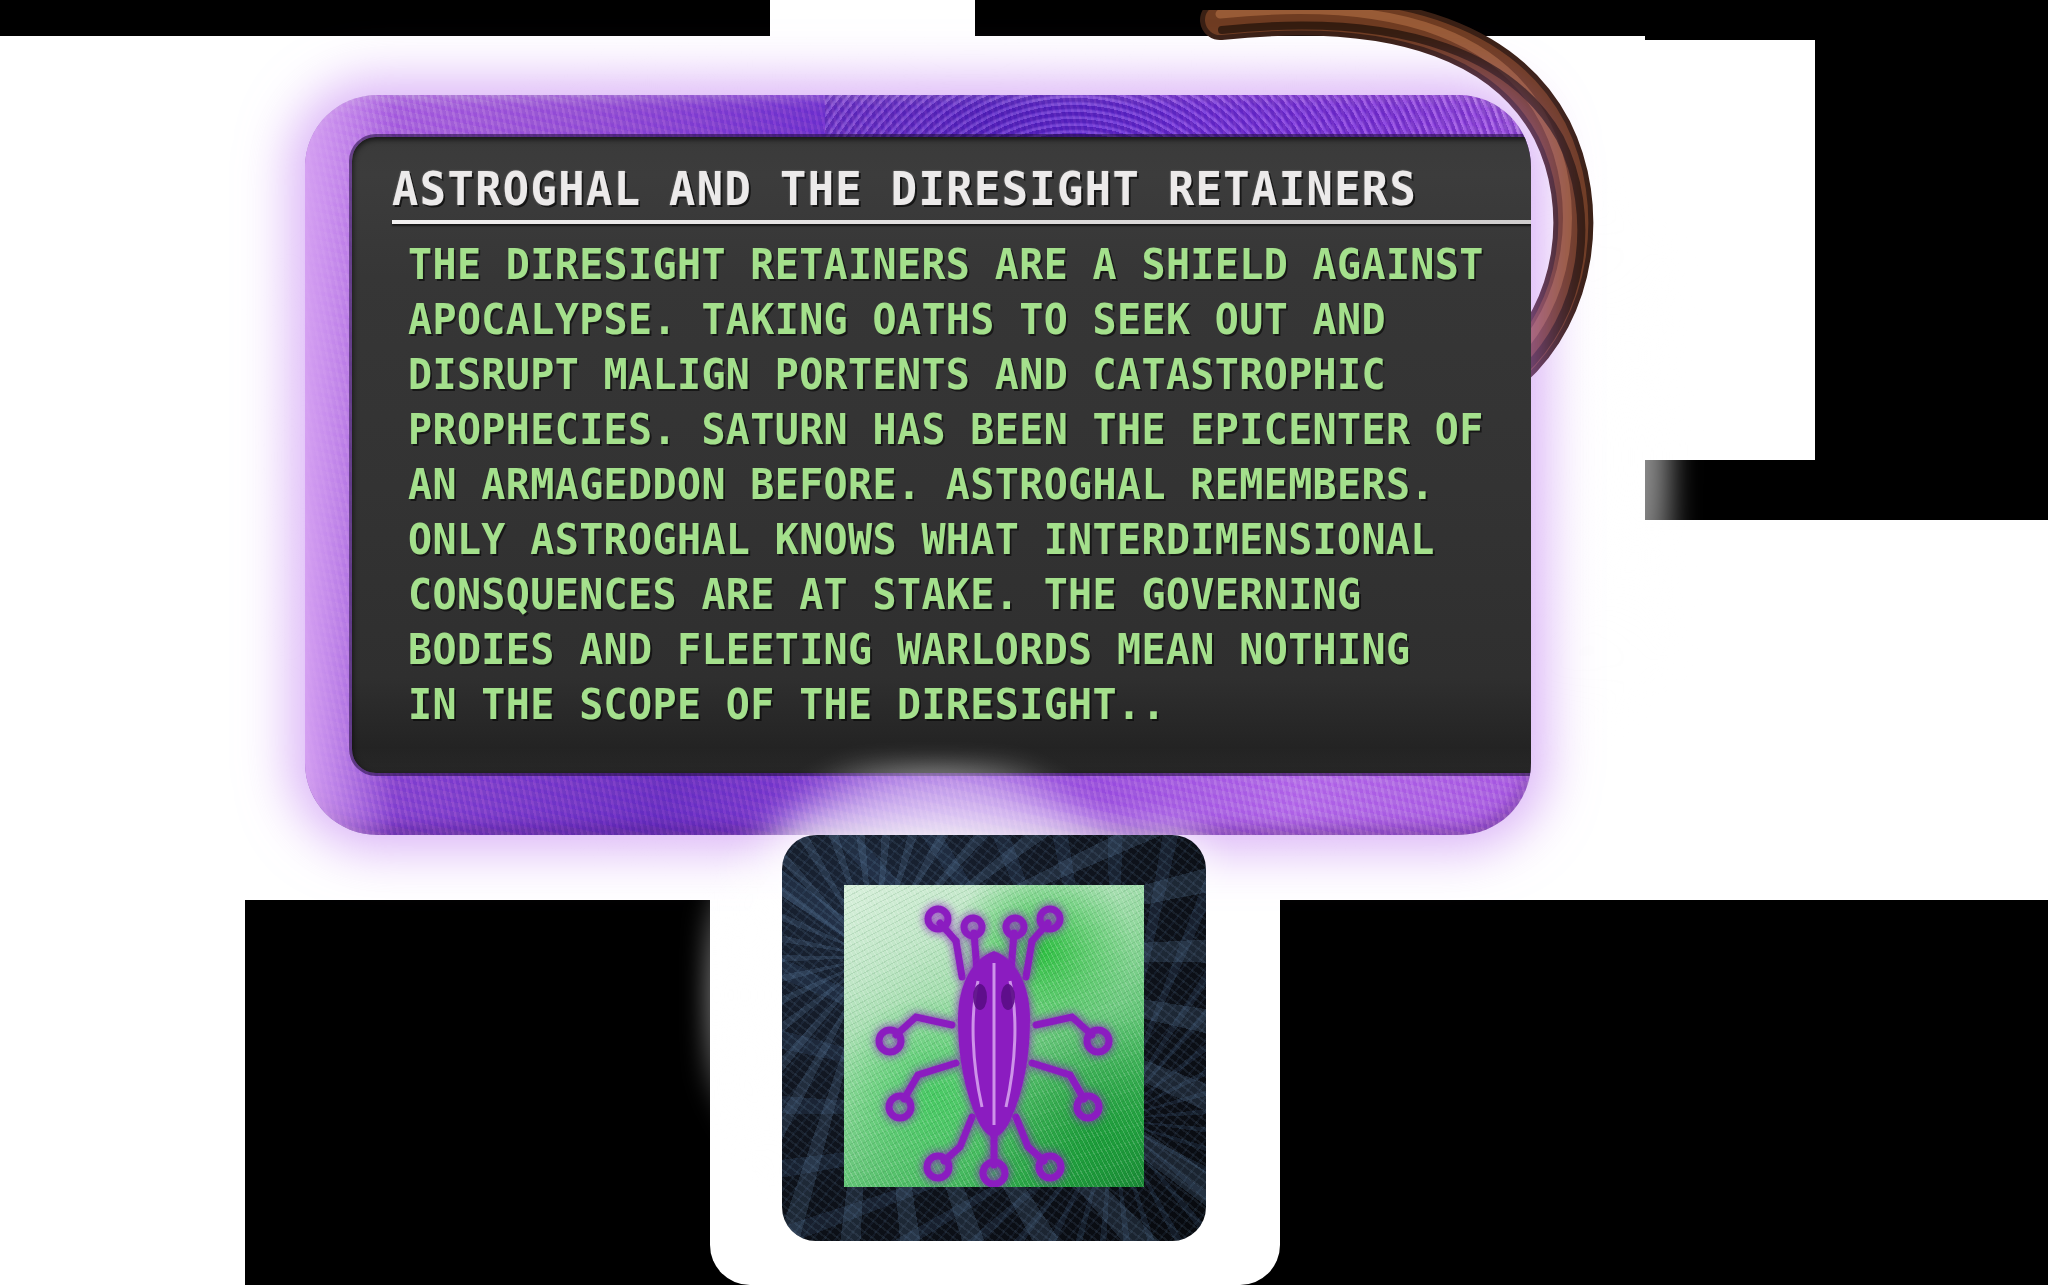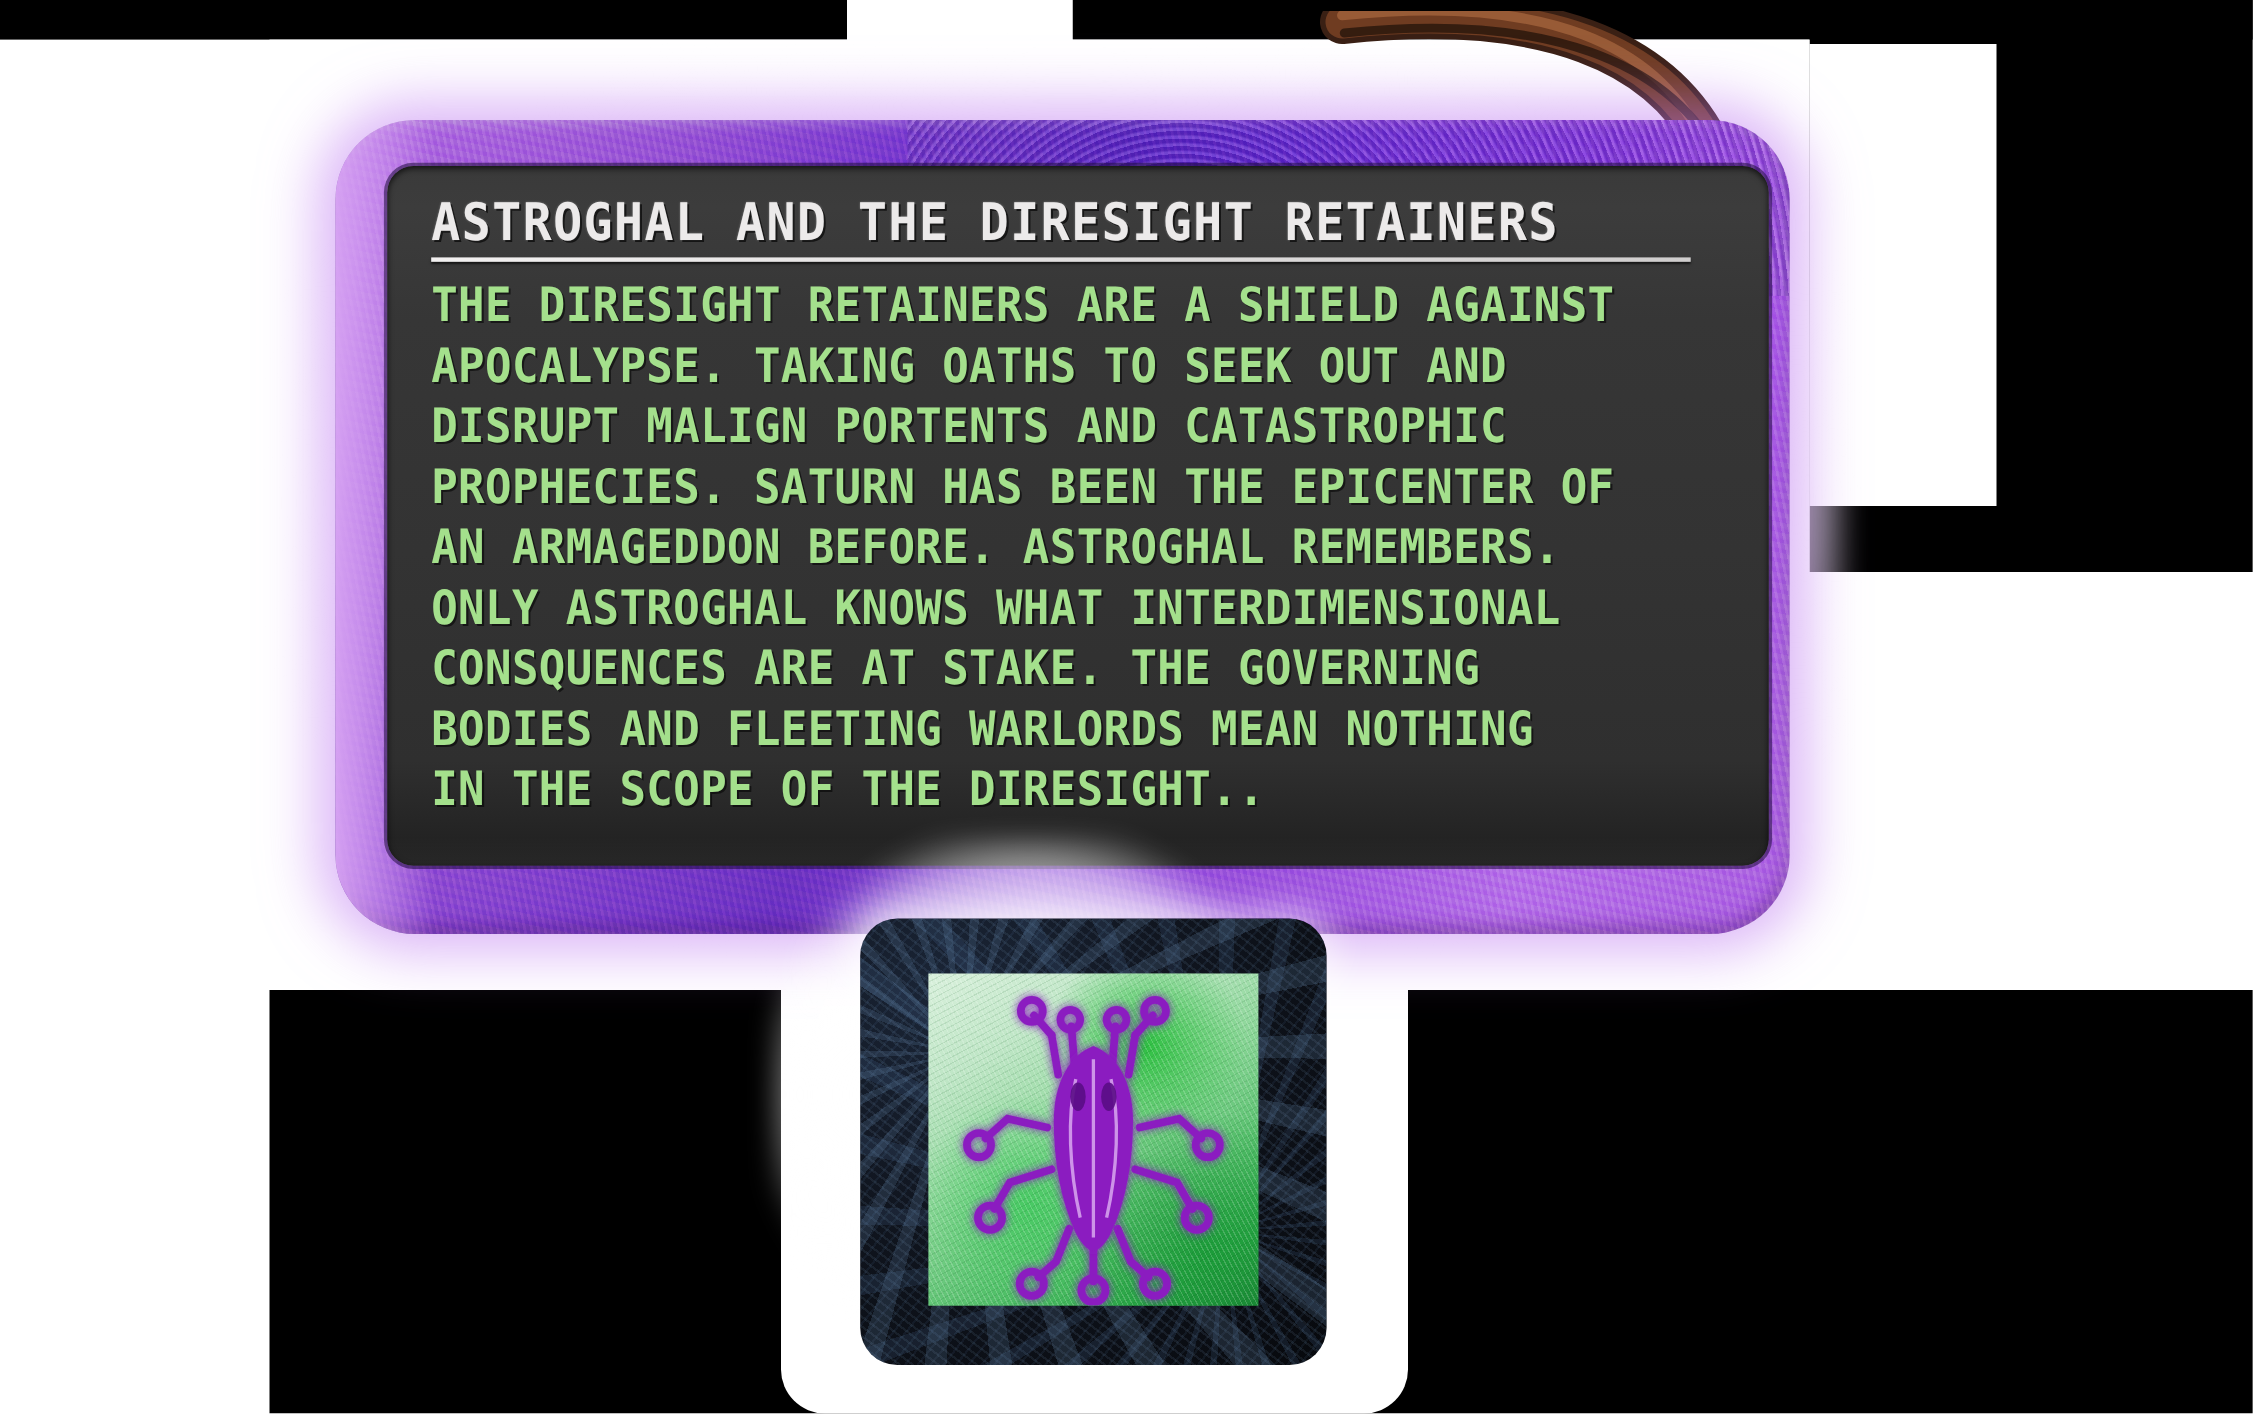--- a/index.html
+++ b/index.html
@@ -25,21 +25,21 @@
     border-radius:120px;
     background:radial-gradient(ellipse at 50% 50%, rgba(255,255,255,.95) 40%, rgba(255,255,255,.55) 68%, rgba(255,255,255,0) 80%);
     filter:blur(14px);
   }
 
   
   #cable{position:absolute;left:1180px;top:10px;width:620px;height:500px;}
 
   
   #card{
-    position:absolute;left:305px;top:109px;width:1322px;height:740px;
+    position:absolute;left:305px;top:95px;width:1226px;height:740px;
     border-radius:72px;
     background:
       linear-gradient(115deg,#b06fe0 0%,#a05fd6 12%,#8f4fcf 22%,#7a3fc6 34%,
                       #6b34bd 44%,#8a49d4 58%,#9a55da 70%,#b472e6 84%,#a862dd 100%);
     box-shadow:0 0 50px 16px rgba(190,120,240,.55),
                inset 0 4px 12px rgba(255,255,255,.32),
                inset 0 -6px 16px rgba(60,10,90,.45);
     overflow:hidden;
   }
   
@@ -94,21 +94,21 @@
     text-shadow:2px 2px 0 rgba(0,0,0,.65), 0 0 2px rgba(255,255,255,.4);
     line-height:1.04;
   }
   #title-rule{
     margin:6px 0 0 18px;width:1145px;height:4px;
     background:linear-gradient(90deg,#f2f0f0,#cfcdcd);
     box-shadow:0 2px 2px rgba(0,0,0,.6);
   }
 
   
-  #body-text{margin:13px 0 0 18px;}
+  #body-text{margin:13px 0 0 34px;}
   .bline{
     font-family:"DejaVu Sans Mono","Liberation Mono",monospace;
     font-weight:bold;
     font-size:43px;
     line-height:55px;
     letter-spacing:0.4px;
     color:#a4e08c;
     white-space:nowrap;
     transform:scaleX(.93);
     transform-origin:left center;

